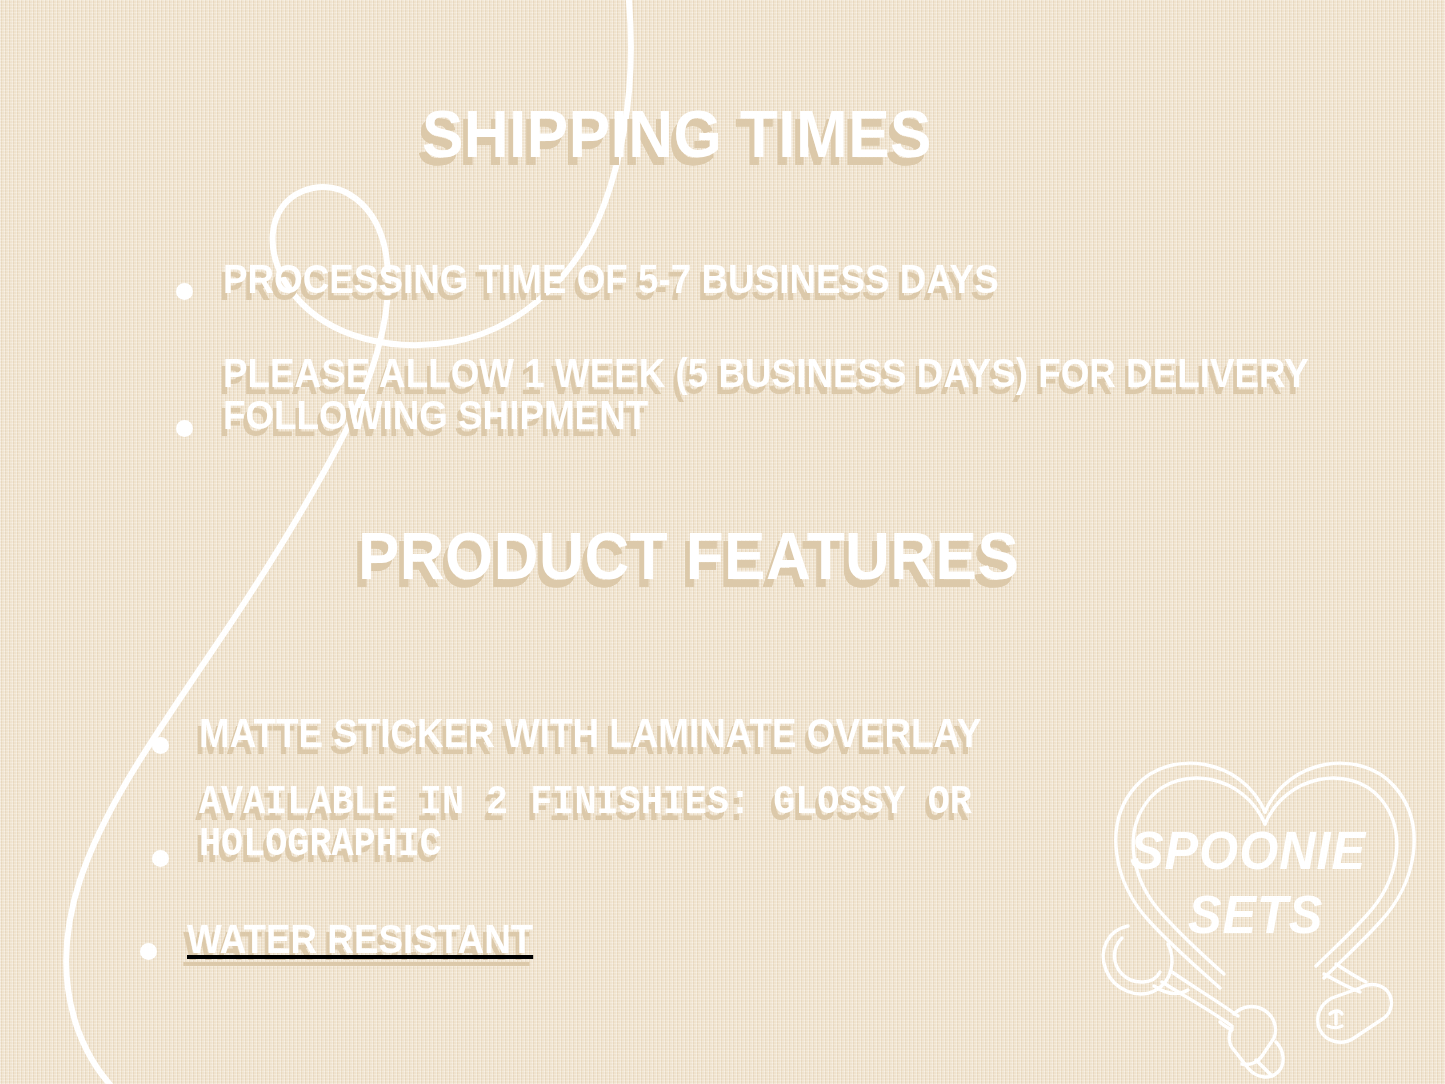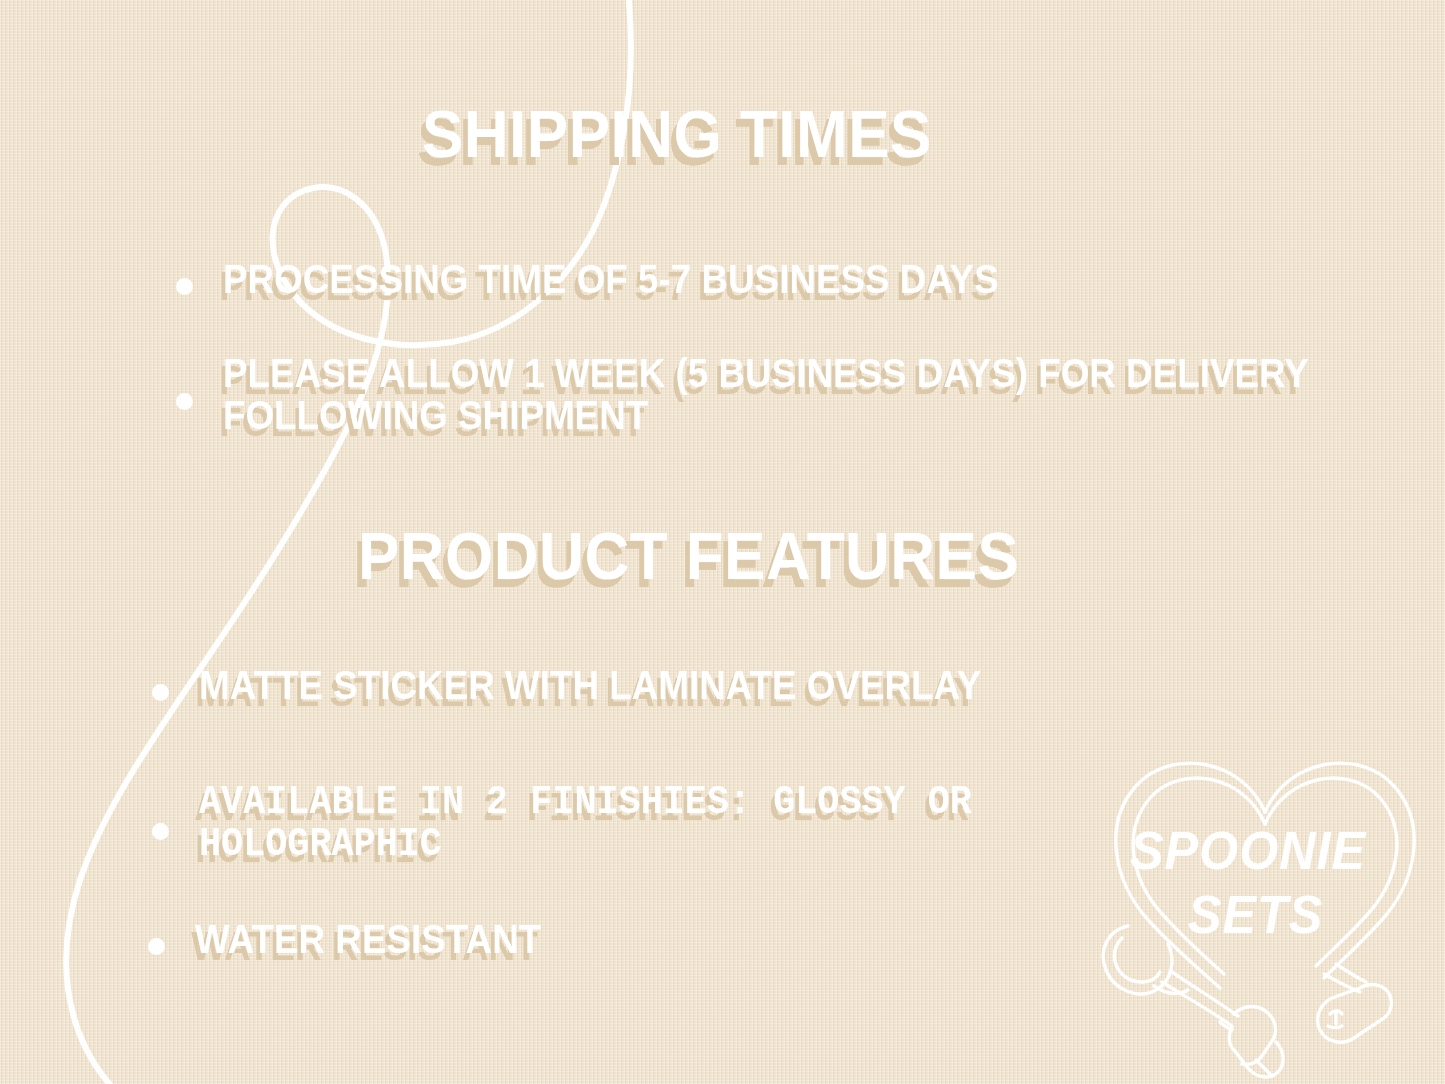--- a/index.html
+++ b/index.html
@@ -83,21 +83,21 @@
   }
 
   #heading-shipping { left:422px; top:96px; }
   #heading-product  { left:358px; top:518px; }
 
   .bullet-list { position:absolute; width:1340px; }
 
   .bullet-row {
     position:absolute;
     display:flex;
-    align-items:center;
+    align-items:flex-end;
   }
 
   .bullet-dot {
     width:17px; height:17px;
     border-radius:50%;
     background:#FFFFFF;
     flex:0 0 auto;
     margin-top:15px;
   }
 
@@ -113,27 +113,27 @@
   }
 
   
   #sb-0 { left:176px; top:258px; }
   #sb-0 .bullet-text { font-size:40px; white-space:nowrap; }
 
   #sb-1 { left:176px; top:352px; }
   #sb-1 .bullet-text { font-size:40px; width:1240px; }
 
   
-  #pb-0 { left:152px; top:664px; }
+  #pb-0 { left:152px; top:712px; }
   #pb-0 .bullet-text { font-size:40px; white-space:nowrap; }
 
   #pb-1 { left:152px; top:782px;font-family:Liberation Mono, monospace; }
   #pb-1 .bullet-text { font-size:40px; width:1020px; }
 
-  #pb-2 { left:148px; top:918px; }
+  #pb-2 { left:140px; top:918px;text-decoration:underline; }
   #pb-2 .bullet-text { font-size:40px; white-space:nowrap; }
 
   
   #logo {
     position:absolute;
     left:1092px; top:738px;
     width:353px; height:346px;font-style:italic;
   }
   #logo-art { position:absolute; left:0; top:0; width:353px; height:346px; }
 

